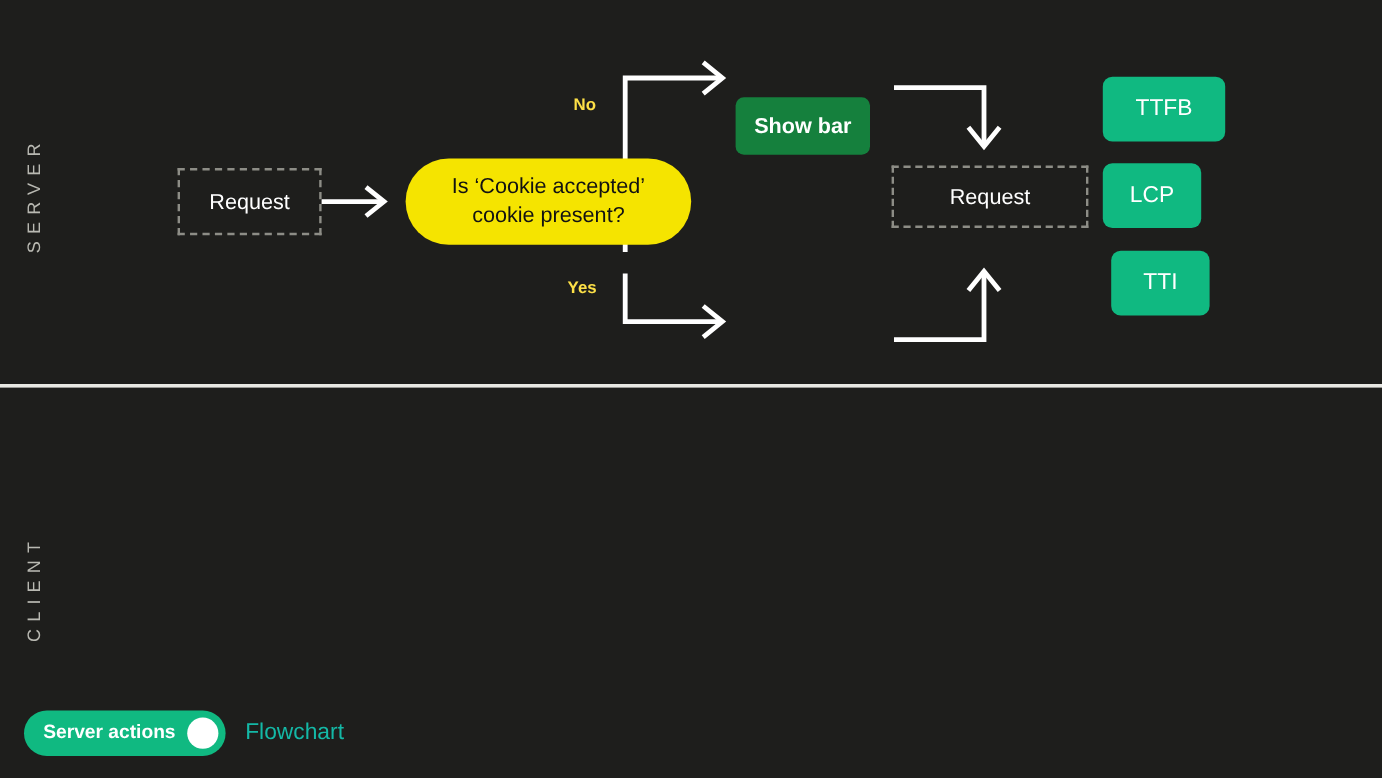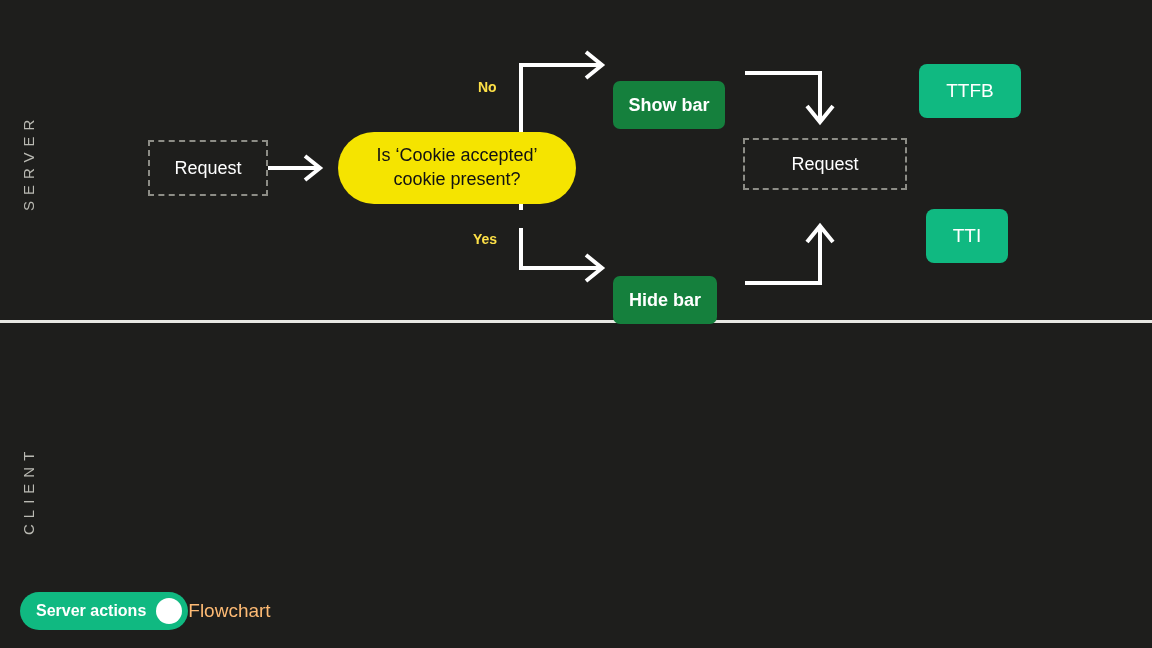--- a/index.html
+++ b/index.html
@@ -106,21 +106,21 @@
     pointer-events: none;
   }
 
   
   .legend-row {
     position: absolute;
     left: 20px;
     top: 592px;
     display: flex;
     align-items: center;
-    gap: 0;
+    gap: 16px;
   }
   .toggle-pill {
     display: flex;
     align-items: center;
     gap: 10px;
     background: #10b981;
     border-radius: 999px;
     height: 38px;
     padding: 0 6px 0 16px;
     box-sizing: border-box;
@@ -132,21 +132,21 @@
     white-space: nowrap;
   }
   .toggle-knob {
     width: 26px;
     height: 26px;
     border-radius: 50%;
     background: #ffffff;
     flex: none;
   }
   .legend-caption {
-    color: #fdba74;
+    color: #14b8a6;
     font-size: 19px;
     font-weight: 400;
     white-space: nowrap;
   }
 </style>
 </head>
 <body>
 
 <div id="stage">
 
@@ -184,30 +184,30 @@
 
   <div class="node node-decision" style="left:338px; top:132px; width:238px; height:72px; flex-direction:column;">
     <span>Is ‘Cookie accepted’</span>
     <span>cookie present?</span>
   </div>
 
   <div class="node node-blue" style="left:613px; top:41px; width:112px; height:48px;">
     <span>Show bar</span>
   </div>
 
-  <div class="node node-blue" style="left:613px; top:236px; width:104px; height:48px;">
-    <span>Hide bar</span>
-  </div>
 
   <div class="node node-dashed" style="left:743px; top:138px; width:164px; height:52px;">
     <span>Request</span>
   </div>
 
   <div class="node node-green" style="left:919px; top:64px; width:102px; height:54px;">
     <span>TTFB</span>
+  </div>
+  <div class="node node-green" style="left:919px; top:136px; width:82px; height:54px;">
+    <span>LCP</span>
   </div>
   <div class="node node-green" style="left:926px; top:209px; width:82px; height:54px;">
     <span>TTI</span>
   </div>
 
   <div class="legend-row">
     <div class="toggle-pill">
       <span class="t-label">Server actions</span>
       <span class="toggle-knob"></span>
     </div>

